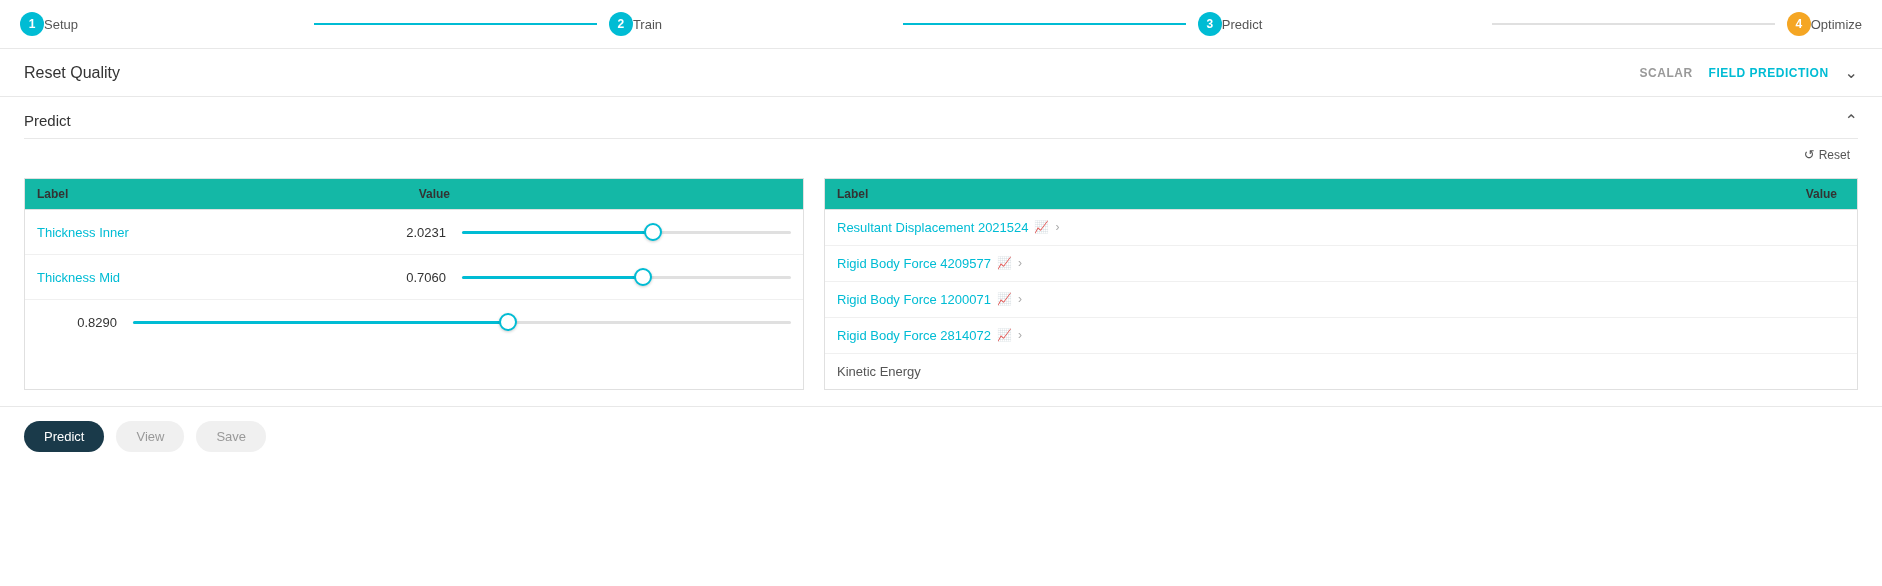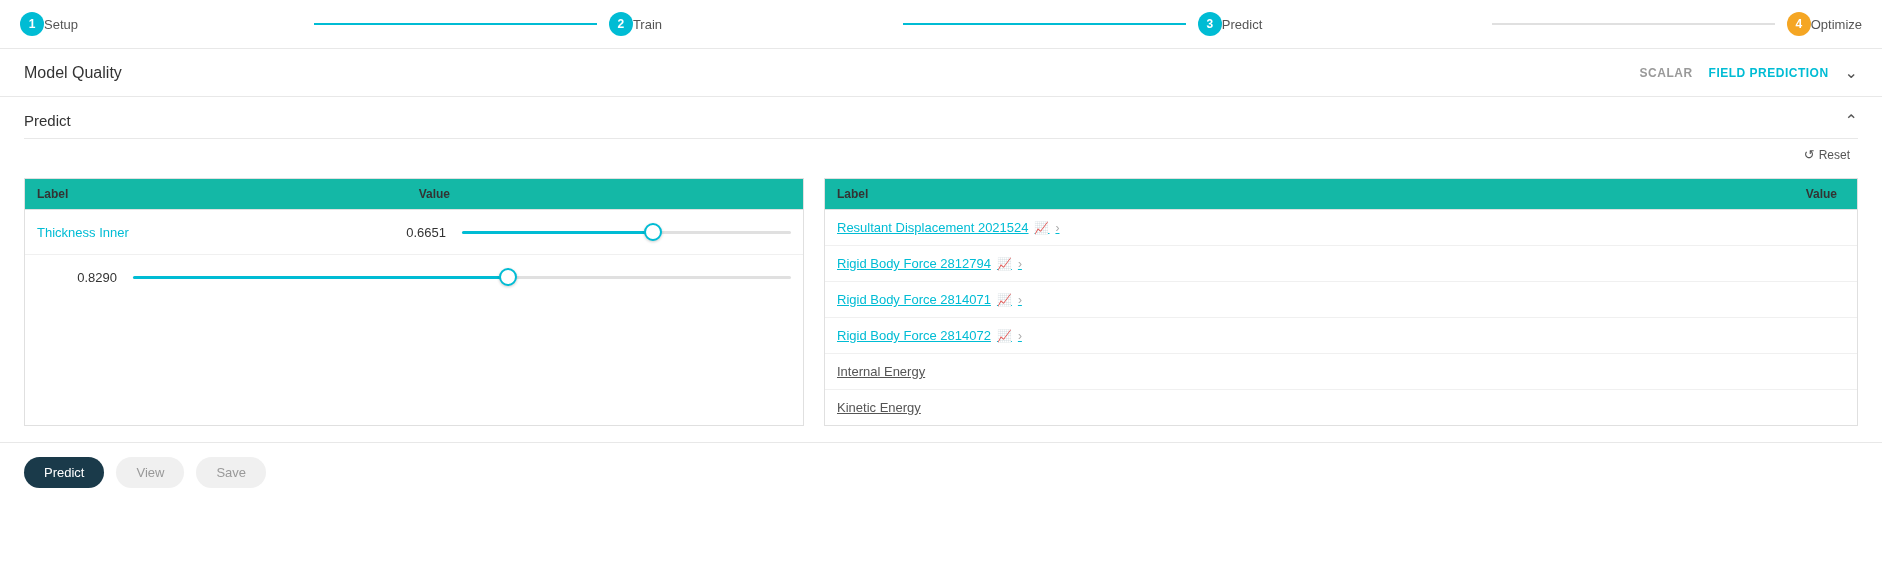--- a/index.html
+++ b/index.html
@@ -185,21 +185,21 @@
       justify-content: space-between;
     }
     .right-row {
       display: flex;
       align-items: center;
       padding: 10px 12px;
       border-bottom: 1px solid #f0f0f0;
       justify-content: space-between;
     }
     .right-row:last-child { border-bottom: none; }
-    .right-row-label { font-size: 13px; color: #555; display: flex; align-items: center; gap: 6px; text-decoration: underline; }
+    .right-row-label { font-size: 13px; color: #555; display: flex; gap: 6px; }
     .right-row-label.teal { color: #00bcd4; }
     .row-icon { font-size: 12px; color: #aaa; cursor: pointer; }
     .row-chevron { font-size: 12px; color: #aaa; cursor: pointer; }
 
     
     .bottom-bar {
       display: flex;
       align-items: center;
       gap: 12px;
       padding: 14px 24px;
@@ -254,21 +254,21 @@
     <span class="step-label">Predict</span>
   </div>
   <div class="step-line inactive"></div>
   <div class="step">
     <div class="step-circle active">4</div>
     <span class="step-label">Optimize</span>
   </div>
 </div>
 
 <div class="header-bar">
-  <span class="model-quality-title">Model Quality</span>
+  <span class="model-quality-title">Reset Quality</span>
   <div class="header-right">
     <span class="scalar-label">SCALAR</span>
     <span class="field-prediction-label">FIELD PREDICTION</span>
     <span class="chevron-down">⌄</span>
   </div>
 </div>
 
 <div class="predict-section">
   <div class="predict-header">
     <span class="predict-title">Predict</span>
@@ -286,29 +286,39 @@
 
     <div class="left-table">
       <div class="table-header-row">
         <span class="col-label">Label</span>
         <span class="col-value">Value</span>
         <span class="col-slider"></span>
       </div>
 
       <div class="table-row">
         <span class="row-label">Thickness Inner</span>
-        <span class="row-value">0.6651</span>
+        <span class="row-value">2.0231</span>
         <div class="slider-container">
           <div class="slider-track">
             <div class="slider-fill" style="width: 58%"></div>
             <div class="slider-thumb" style="left: calc(58% - 9px)"></div>
           </div>
         </div>
       </div>
 
+      <div class="table-row">
+        <span class="row-label">Thickness Mid</span>
+        <span class="row-value">0.7060</span>
+        <div class="slider-container">
+          <div class="slider-track">
+            <div class="slider-fill" style="width: 55%"></div>
+            <div class="slider-thumb" style="left: calc(55% - 9px)"></div>
+          </div>
+        </div>
+      </div>
 
       <div class="table-row">
         <span class="row-value">0.8290</span>
         <div class="slider-container">
           <div class="slider-track">
             <div class="slider-fill" style="width: 57%"></div>
             <div class="slider-thumb" style="left: calc(57% - 9px)"></div>
           </div>
         </div>
       </div>
@@ -323,46 +333,43 @@
       <div class="right-row">
         <span class="right-row-label teal">
           <span>Resultant Displacement 2021524</span>
           <span class="row-icon">📈</span>
           <span class="row-chevron">›</span>
         </span>
       </div>
 
       <div class="right-row">
         <span class="right-row-label teal">
-          <span>Rigid Body Force 2812794</span>
+          <span>Rigid Body Force 4209577</span>
           <span class="row-icon">📈</span>
           <span class="row-chevron">›</span>
         </span>
       </div>
 
       <div class="right-row">
         <span class="right-row-label teal">
-          <span>Rigid Body Force 2814071</span>
+          <span>Rigid Body Force 1200071</span>
           <span class="row-icon">📈</span>
           <span class="row-chevron">›</span>
         </span>
       </div>
 
       <div class="right-row">
         <span class="right-row-label teal">
           <span>Rigid Body Force 2814072</span>
           <span class="row-icon">📈</span>
           <span class="row-chevron">›</span>
         </span>
       </div>
 
 
-      <div class="right-row">
-        <span class="right-row-label">Internal Energy</span>
-      </div>
 
       <div class="right-row">
         <span class="right-row-label">Kinetic Energy</span>
       </div>
     </div>
 
   </div>
 </div>
 
 <div class="bottom-bar">

